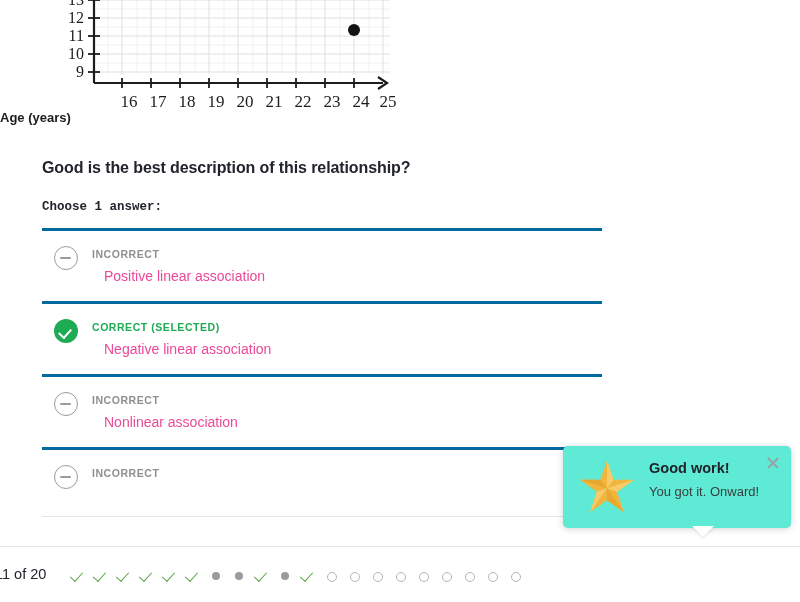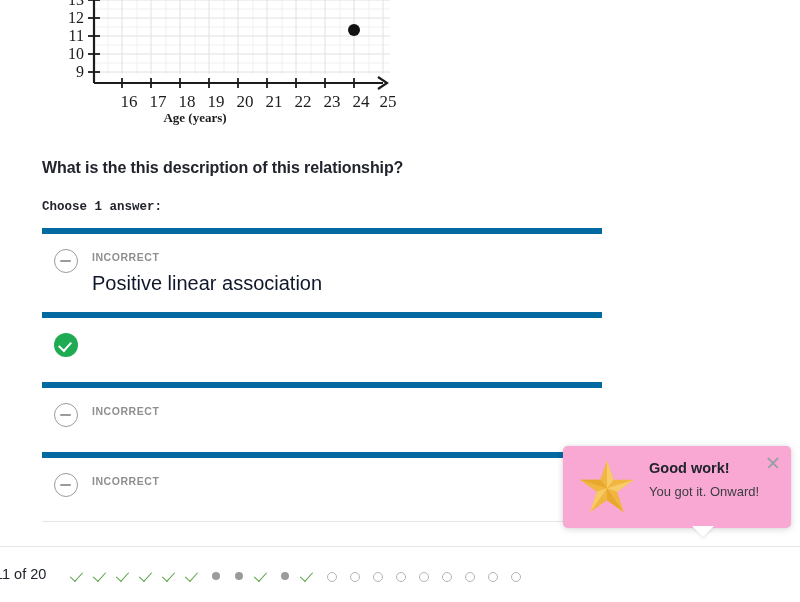--- a/index.html
+++ b/index.html
@@ -9,42 +9,41 @@
     font-family: "Liberation Sans", sans-serif;
     overflow: hidden;
   }
   #root { position: relative; width: 764px; height: 602px; background:#fff; }
 
   
   .chart-wrap { position:absolute; left:0; top:0; width:420px; height:132px; }
   .chart-svg { display:block; }
   .x-axis-title {
     position:absolute; left:0; top:110px; width:390px;
-    text-align:center;
-    font-family:Liberation Serif, serif;
+    font-family:Liberation Sans, sans-serif;
     font-size:13px; font-weight:bold; color:#1c1c1c;
   }
 
   
   .question {
     position:absolute; left:42px; top:159px; width:560px;
     font-size:16px; font-weight:bold; color:#21242c;
     letter-spacing:-0.1px;
   }
   .choose-label {
     position:absolute; left:42px; top:200px;
     font-family:Liberation Mono, monospace;
     font-size:12.5px; font-weight:bold; color:#21242c;
   }
 
   
   .choices { position:absolute; left:42px; top:228px; width:560px; }
   .choice {
     position:relative;
-    border-top:6px solid #0369a1;
+    border-top:3px solid #0369a1;
     padding:18px 0 16px 50px;
     min-height:70px;
   }
   .choice:last-child { border-bottom:1px solid #e3e5e7; }
   .status-icon {
     position:absolute; left:12px; top:15px;
     width:24px; height:24px;
   }
   .ic-incorrect {
     width:24px; height:24px; border-radius:50%;
@@ -64,27 +63,27 @@
     width:6px; height:10px;
     border-right:2.3px solid #fff; border-bottom:2.3px solid #fff;
     transform: rotate(42deg);
   }
   .status-text {
     font-size:10.5px; font-weight:bold; letter-spacing:0.55px;
     color:#8f8f8f; text-transform:uppercase;
     margin-bottom:7px; line-height:1.1;
   }
   .status-text.correct { color:#1fab54; }
-  .choice-text { font-size:20px; color:#0f172a; line-height:1.25; }
+  .choice-text { font-size:14px; color:#ec4899; line-height:1.25;margin-left:12px; }
 
   
   .toast {
     position:absolute; left:563px; top:446px;
     width:228px; height:82px;
-    background:#f9a8d4; border-radius:5px;
+    background:#5eead4; border-radius:5px;
     box-shadow: 0 1px 7px rgba(0,0,0,0.17), 0 0 1px rgba(0,0,0,0.12);
   }
   .toast-tail {
     position:absolute; left:129px; top:80px;
     width:0; height:0;
     border-left:11px solid transparent;
     border-right:11px solid transparent;
     border-top:11px solid #fff;
     filter: drop-shadow(0 2px 1px rgba(0,0,0,0.08));
   }
@@ -224,44 +223,47 @@
         <text x="388" y="107">25</text>
       </g>
       <g fill="#121212">
         <circle cx="354" cy="30" r="6"></circle>
       </g>
     </svg>
 
     <div class="x-axis-title">Age (years)</div>
   </div>
 
-  <div class="question">What is the this description of this relationship?</div>
+  <div class="question">Good is the best description of this relationship?</div>
   <div class="choose-label">Choose 1 answer:</div>
 
   <div class="choices">
 
     <div class="choice">
       <div class="status-icon">
         <div class="ic-incorrect"></div>
       </div>
       <div class="status-text">INCORRECT</div>
       <div class="choice-text">Positive linear association</div>
     </div>
 
     <div class="choice">
       <div class="status-icon">
         <div class="ic-correct"></div>
       </div>
+      <div class="status-text correct">CORRECT (SELECTED)</div>
+      <div class="choice-text">Negative linear association</div>
     </div>
 
     <div class="choice">
       <div class="status-icon">
         <div class="ic-incorrect"></div>
       </div>
       <div class="status-text">INCORRECT</div>
+      <div class="choice-text">Nonlinear association</div>
     </div>
 
     <div class="choice">
       <div class="status-icon">
         <div class="ic-incorrect"></div>
       </div>
       <div class="status-text">INCORRECT</div>
     </div>
 
   </div>

